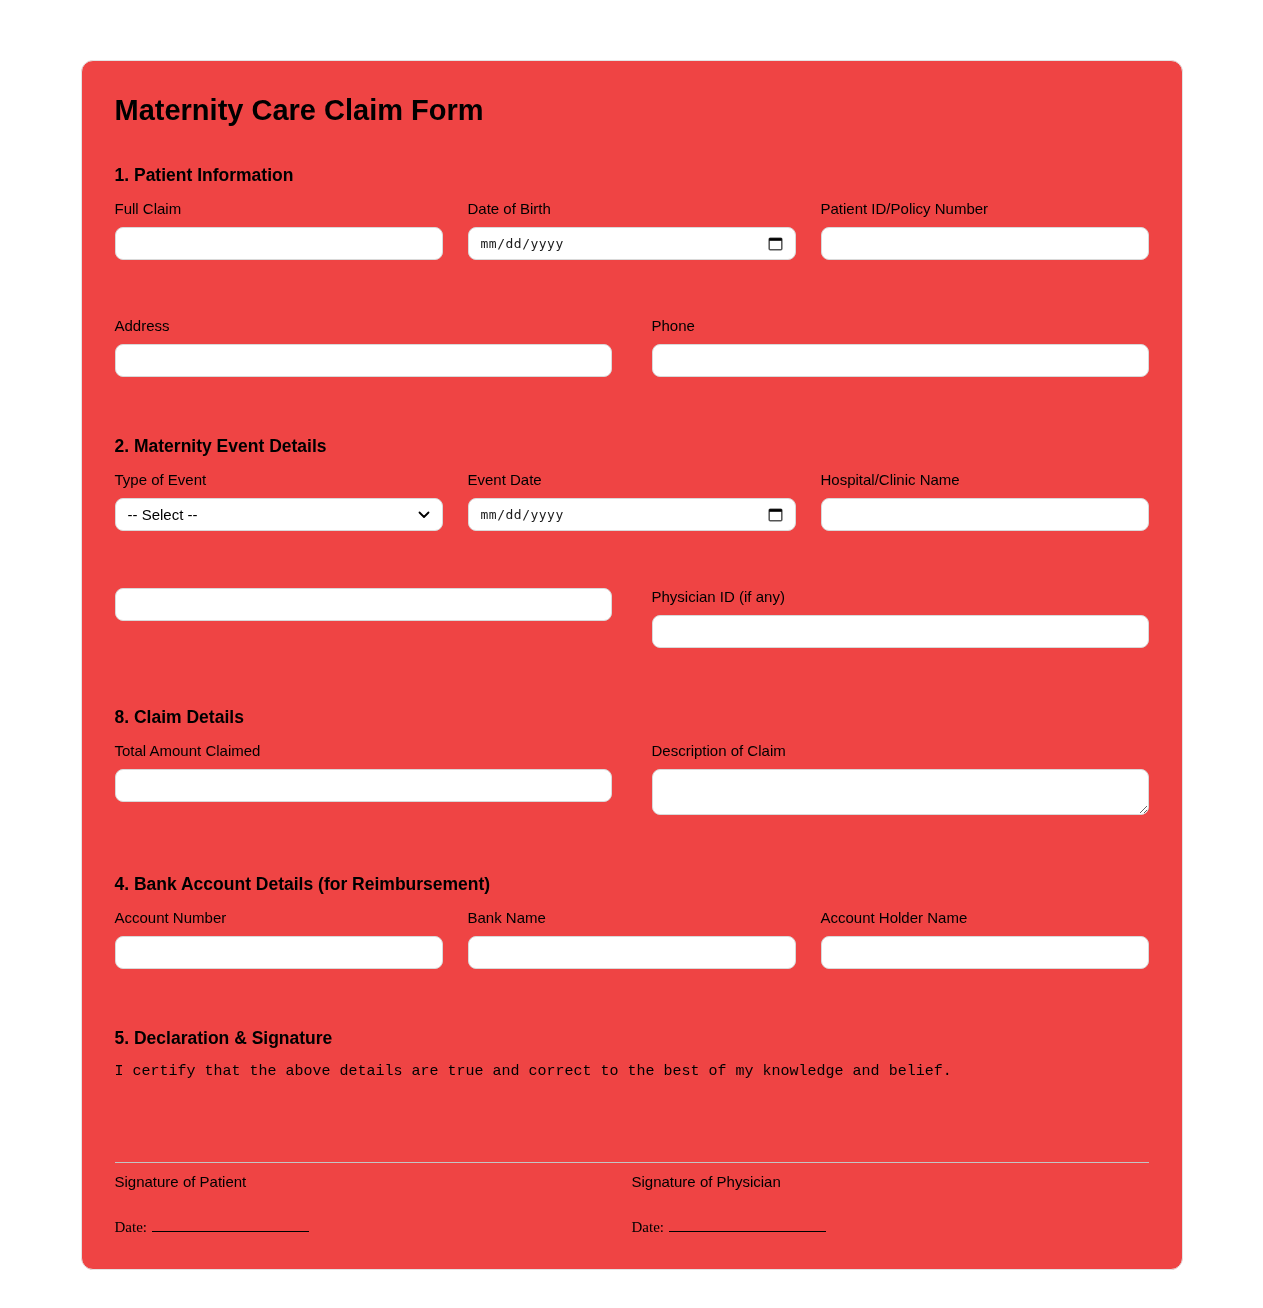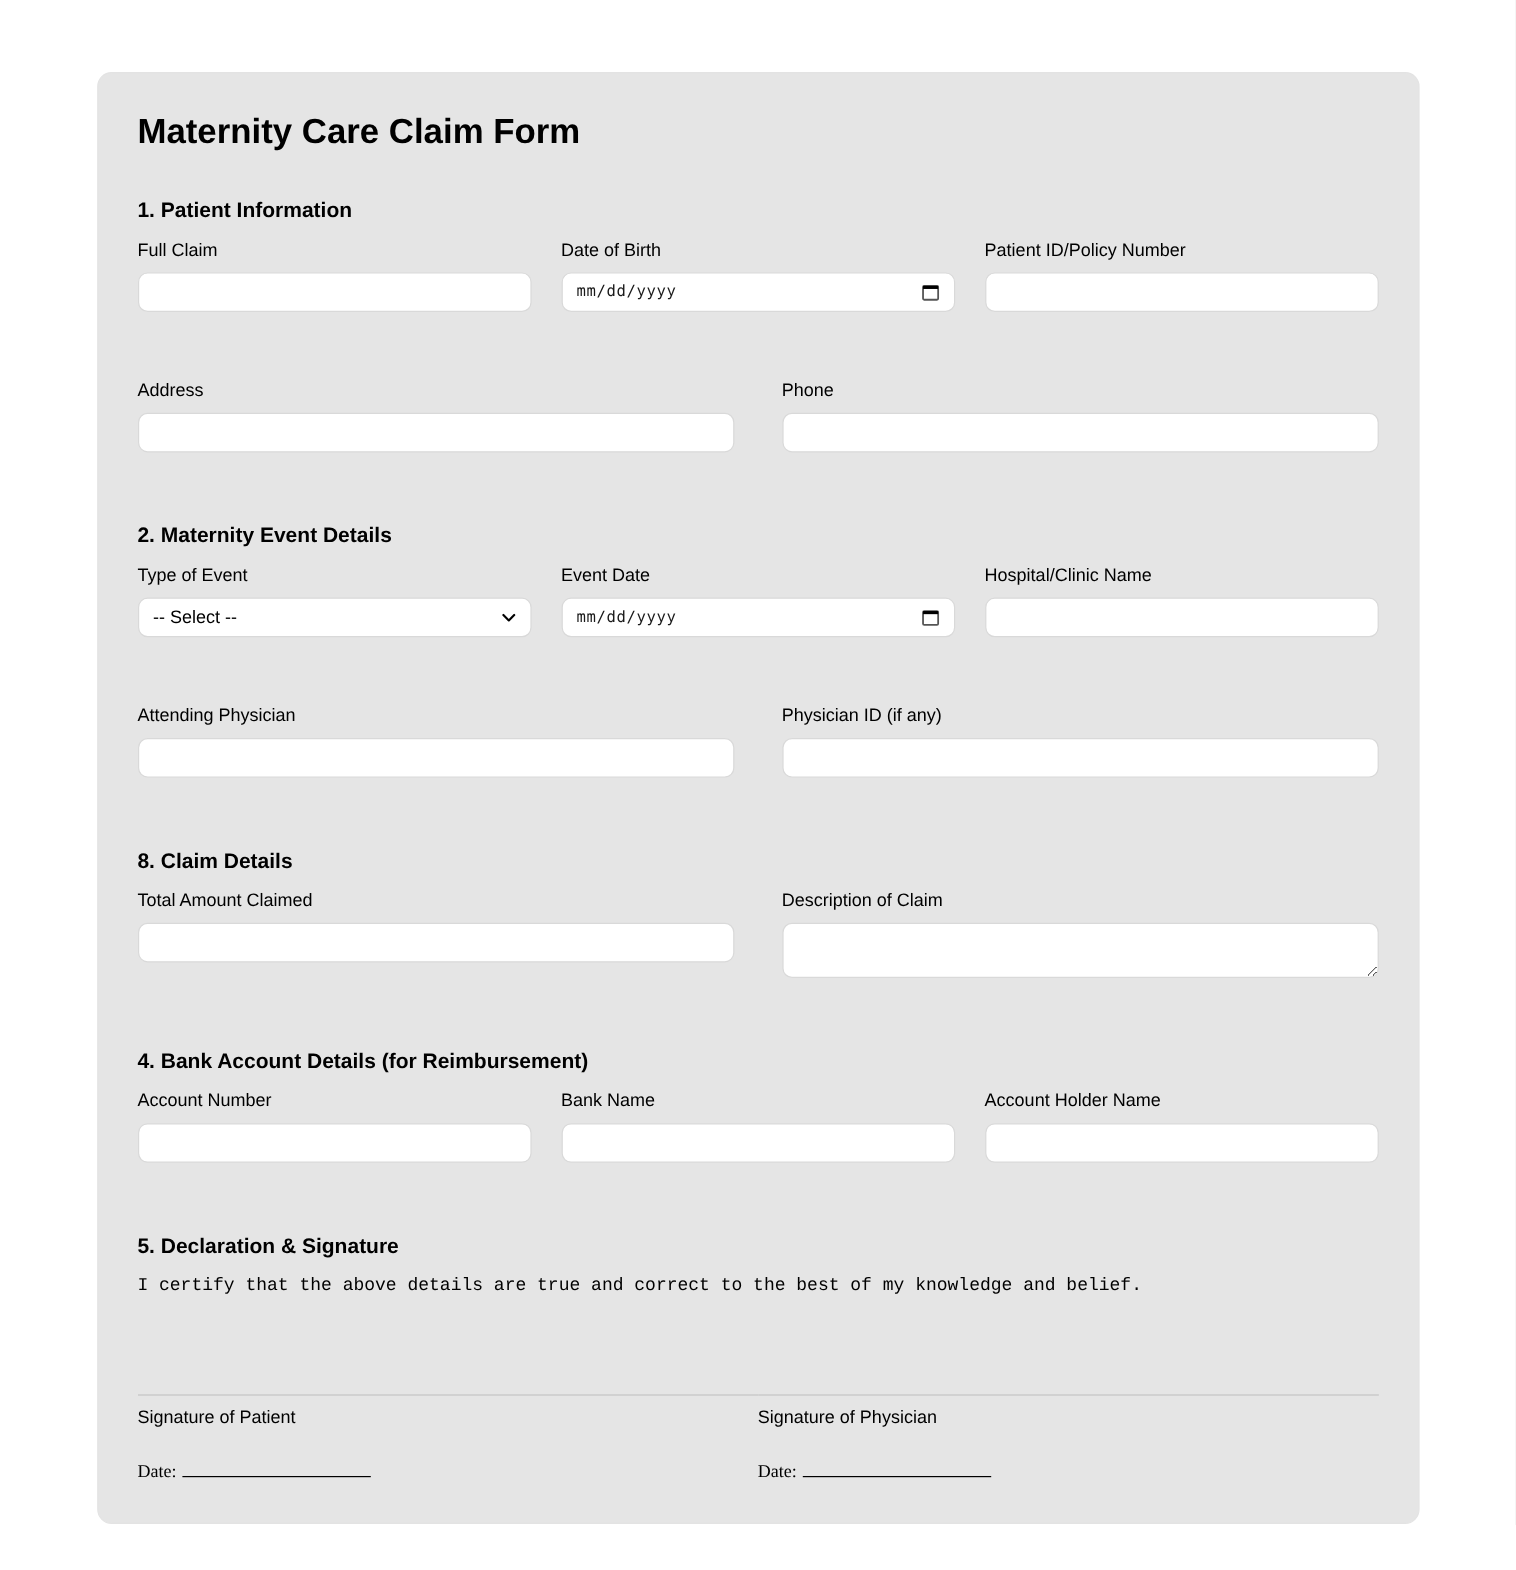--- a/index.html
+++ b/index.html
@@ -7,21 +7,21 @@
   body {
     width: 1263px;
     height: 1308px;
     background: #ffffff;
     font-family: "Liberation Sans", sans-serif;
     color: #000000;
   }
   .card {
     width: 1102px;
     margin: 60px auto 0;
-    background: #e5e5e5;
+    background: #ef4444;
     border: 1px solid #e3e3e3;
     border-radius: 12px;
     padding: 33px;
   }
   h1.form-title {
     font-size: 29px;
     line-height: 33px;
     font-weight: 700;
     margin: 0 0 38px 0;
   }
@@ -168,21 +168,20 @@
           </span>
         </div>
       </div>
       <div class="field">
         <label class="field-label">Hospital/Clinic Name</label>
         <input type="text" class="input" aria-label="Hospital/Clinic Name" style="">
       </div>
     </div>
     <div class="row cols-2">
       <div class="field">
-        <label class="field-label">Attending Physician</label>
         <input type="text" class="input" aria-label="Attending Physician" style="">
       </div>
       <div class="field">
         <label class="field-label">Physician ID (if any)</label>
         <input type="text" class="input" aria-label="Physician ID (if any)" style="">
       </div>
     </div>
   </section>
 
   <section class="section">

